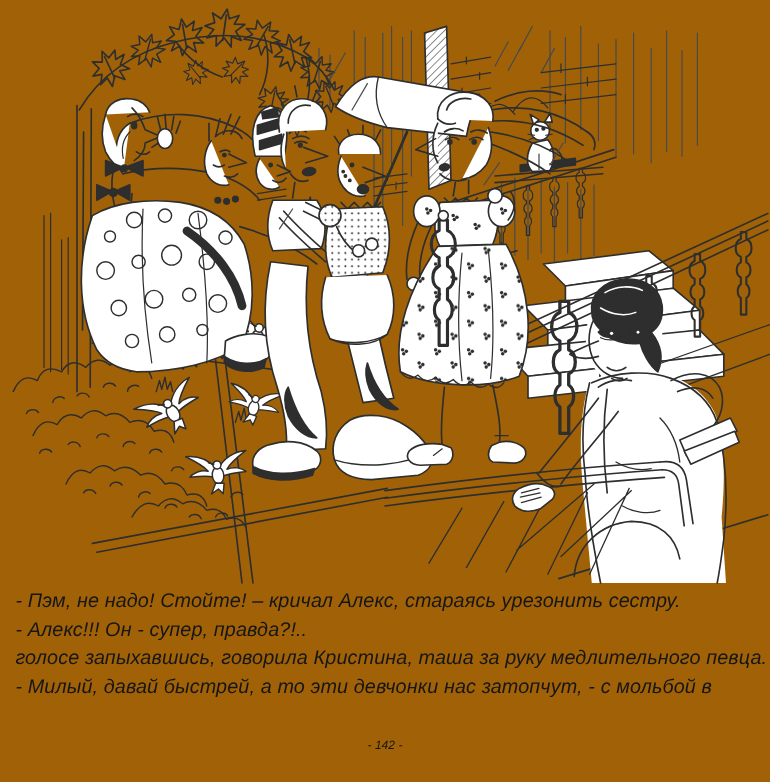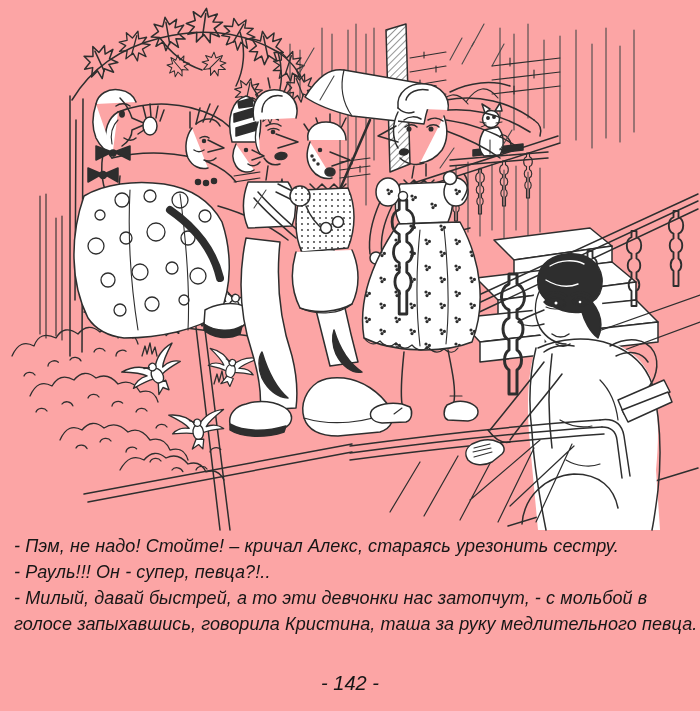--- a/index.html
+++ b/index.html
@@ -3,31 +3,31 @@
 <meta charset="utf-8">
 <style>
   html,body{margin:0;padding:0;}
   body{
     width:700px;height:711px;
     background:#ffffff;
     font-family:"Liberation Sans", sans-serif;
     overflow:hidden;
     position:relative;
   }
-  .page{position:absolute;inset:0;background:#fca5a5;}
+  .page{position:absolute;inset:0;background:#a16207;}
   .art{position:absolute;left:0;top:0;width:700px;height:534px;}
   .dialogue{
     position:absolute;left:14px;top:533px;width:678px;
     font-style:italic;font-size:18px;line-height:26px;
     color:#161616;letter-spacing:0.1px;
   }
   .dialogue p{margin:0;white-space:nowrap;}
   .pagenum{
     position:absolute;left:0;top:672px;width:100%;
-    text-align:center;font-style:italic;font-size:20px;color:#161616;
+    text-align:center;font-style:italic;font-size:11px;color:#161616;
   }
   svg *{vector-effect:none;}
 </style>
 </head>
 <body>
 
 <div class="page">
 
   <svg class="art" viewBox="0 0 700 534" xmlns="http://www.w3.org/2000/svg">
     <defs>
@@ -404,19 +404,19 @@
       </g>
 
       <g stroke-width="1.1" stroke="#4a4a4a">
         <path d="M300,72 L314,48 M320,100 L334,76 M254,208 L266,190 M440,168 L454,148 M462,64 L474,42 M500,150 L512,130"></path>
       </g>
     </g>
   </svg>
 
   <div class="dialogue">
     <p>- Пэм, не надо! Стойте! – кричал Алекс, стараясь урезонить сестру.</p>
-    <p>- Рауль!!! Он - супер, певца?!..</p>
+    <p>- Алекс!!! Он - супер, правда?!..</p>
+    <p>голосе запыхавшись, говорила Кристина, таша за руку медлительного певца.</p>
     <p>- Милый, давай быстрей, а то эти девчонки нас затопчут, - с мольбой в</p>
-    <p>голосе запыхавшись, говорила Кристина, таша за руку медлительного певца.</p>
   </div>
 
   <div class="pagenum">- 142 -</div>
 </div>
 
 </body></html>

